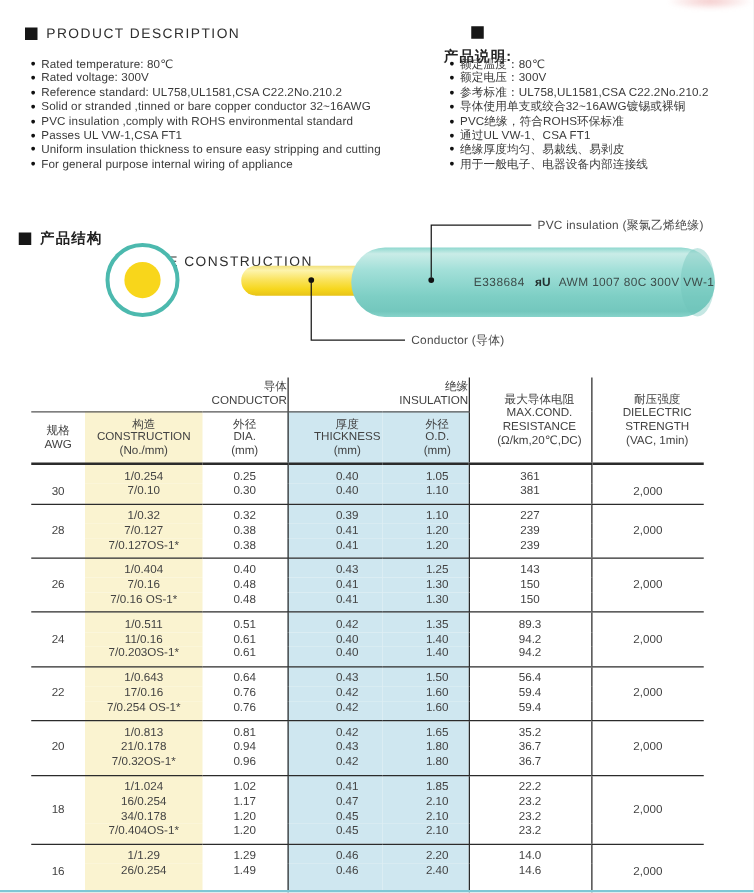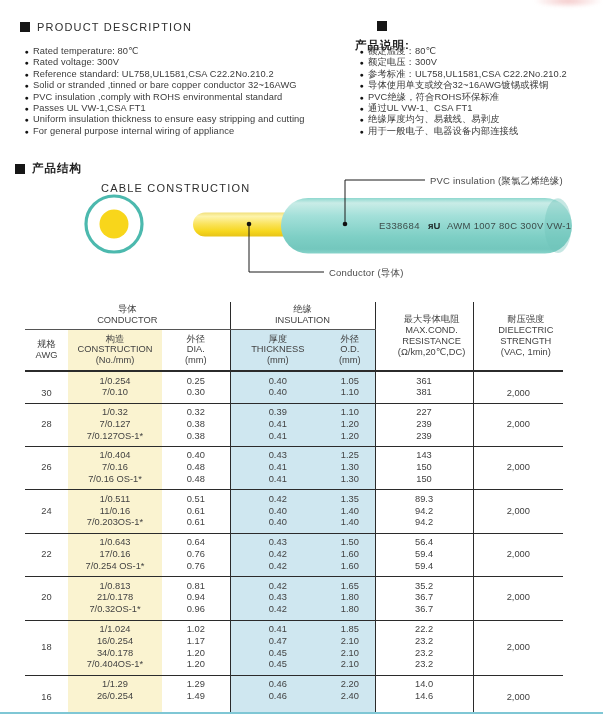--- a/index.html
+++ b/index.html
@@ -19,21 +19,21 @@
     font-family:"Liberation Sans","DejaVu Sans",sans-serif;
     color:var(--text-dark);
   }
   
   .sec-title{position:absolute;display:flex;align-items:center;gap:7px;}
   .sq{width:10px;height:10px;background:#161616;flex:0 0 auto;}
   .t-en{font-size:11px;letter-spacing:1.2px;color:#2e2e2e;}
   .t-cn{font-size:11.5px;font-weight:bold;letter-spacing:1px;color:#222;}
   #title-en{left:20px;top:21px;}
   #title-cn{left:355px;top:21px;flex-direction:column;}
-  #title-construction{left:15px;top:143px;}
+  #title-construction{left:15px;top:165px;}
   #title-construction .t-en{margin-left:12px;margin-top:39px;}
   
   .bullets{position:absolute;list-style:none;}
   #list-en{left:20px;top:46px;}
   #list-cn{left:355px;top:46px;}
   .bullets li{display:flex;align-items:center;line-height:11.4px;white-space:nowrap;text-align:center;}
   .bullet{width:13px;font-size:7px;color:#111;flex:0 0 auto;}
   .btext{font-size:9.3px;letter-spacing:0.1px;color:#3a3a3a;}
   
   .logo-frag{
@@ -41,21 +41,21 @@
     background:radial-gradient(ellipse at center,rgba(231,138,138,0.45),rgba(231,138,138,0) 70%);
     border-radius:50%;filter:blur(1.5px);
   }
   
   #diagram{position:absolute;left:0;top:0;width:603px;height:300px;}
   
   .tbl-wrap{position:absolute;left:25px;top:302px;width:538px;}
   table{border-collapse:collapse;table-layout:fixed;width:538px;font-size:9.3px;color:#424242;}
   th{font-weight:normal;text-align:center;vertical-align:middle;line-height:10.8px;padding:0;}
   td{text-align:center;vertical-align:middle;line-height:11.8px;padding:0;}
-  .g-th{height:27px;border-bottom:1px solid var(--thin-line);}
+  .g-th{height:27px;border-bottom:1px solid var(--thin-line);text-align:right;}
   .big-th{border-bottom:2px solid var(--table-line);line-height:11px;padding-left:15px;}
   .c-th{height:42px;border-bottom:2px solid var(--table-line);}
   .vline{border-right:1.6px solid var(--table-line);}
   .bg-y{background:var(--highlight-yellow);margin-left:36px;}
   .bg-b{background:var(--highlight-blue);padding-left:19px;}
   tbody .group-end{border-bottom:1.6px solid var(--table-line);}
   tbody .first-line{padding-top:3.5px;}
   tbody .last-line{padding-bottom:3.5px;}
   tbody .pad-deep{padding-bottom:28px;}
   tbody .v-top{vertical-align:top;padding-top:16px;}

